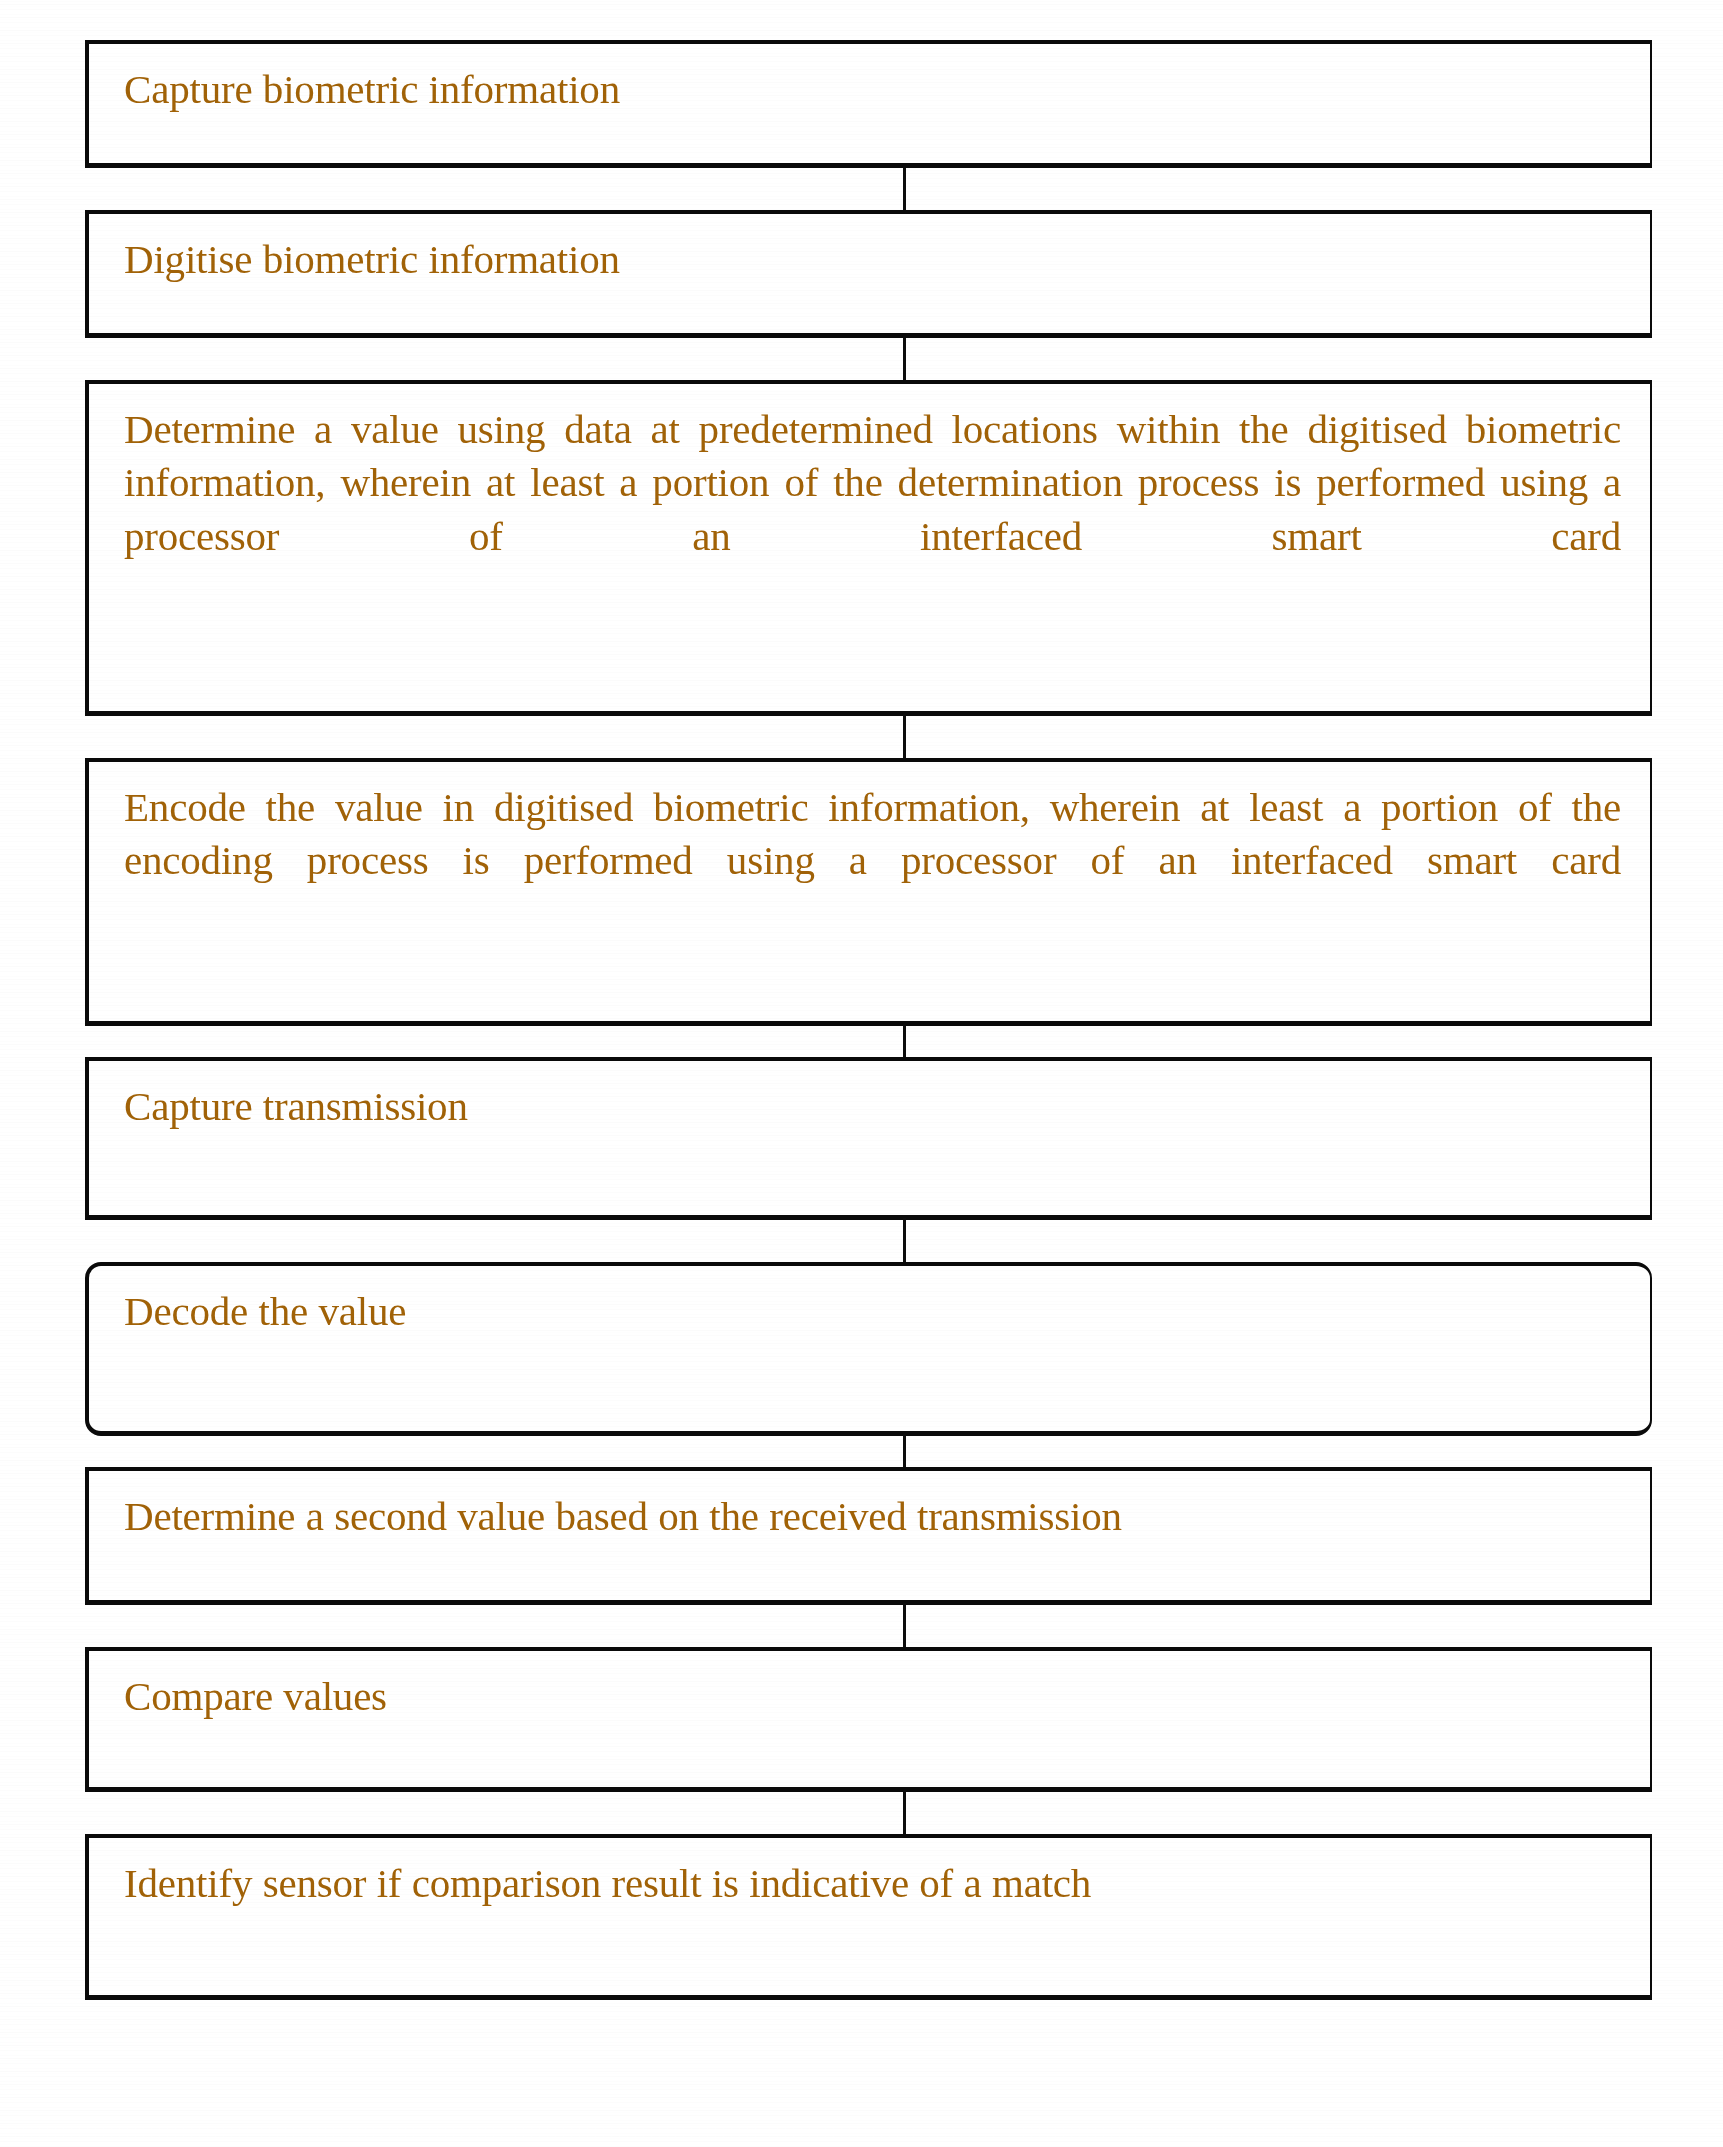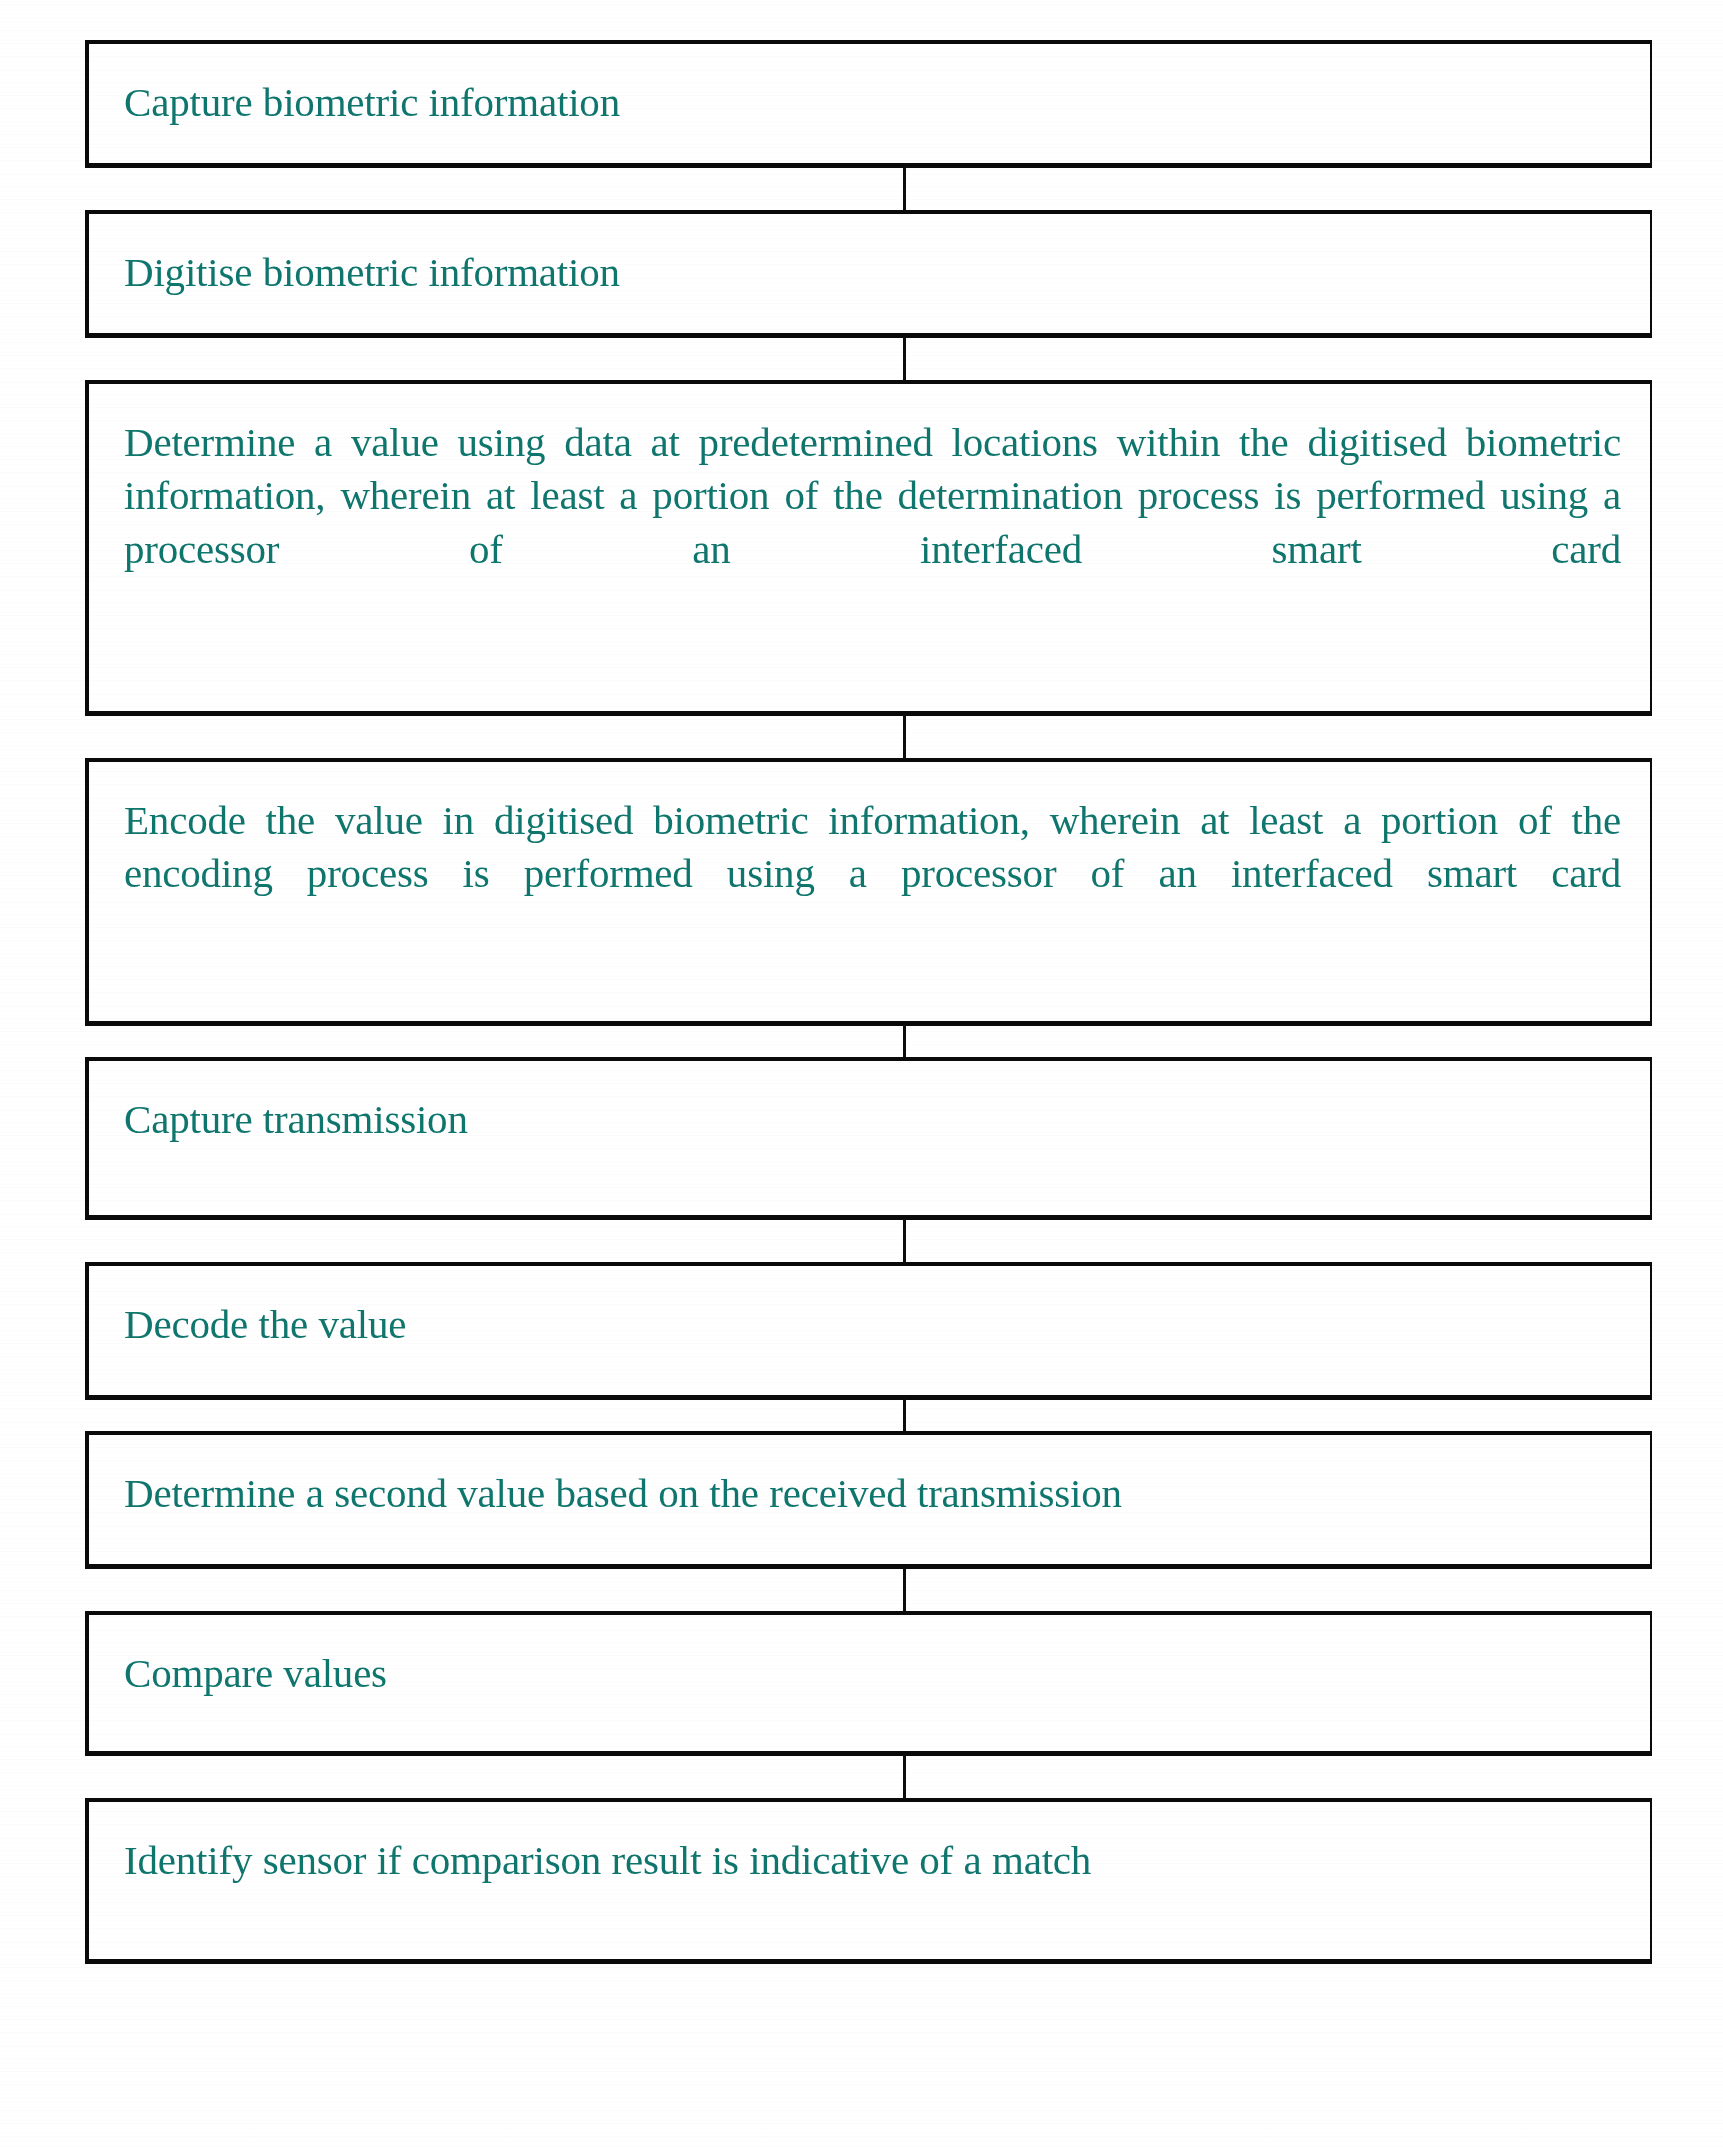--- a/index.html
+++ b/index.html
@@ -45,42 +45,41 @@
   }
 
   .flow-box .box-text {
     display: block;
     font-size: 41px;
     line-height: 1.30;
     letter-spacing: -0.2px;
     text-align: justify;
     text-justify: inter-word;
     word-spacing: 0.4px;
-    color: #0f766e;
-    margin-top: 13px;
+    color: #a16207;
     -webkit-font-smoothing: none;
   }
 
   
   .flow-box.multi .box-text {
     text-align: justify;
   }
   .flow-box.multi .box-text::after {
     content: "";
     display: inline-block;
     width: 100%;
   }
 
   
   .h-one   { height: 128px; }
   .h-two   { height: 128px; }
   .h-three { height: 336px; }
   .h-four  { height: 268px; }
   .h-five  { height: 163px; }
-  .h-six   { height: 138px; }
+  .h-six   { height: 174px; border-radius: 16px; }
   .h-seven { height: 138px; }
   .h-eight { height: 145px; }
   .h-nine  { height: 166px; }
 
   
   .connector {
     position: relative;
     height: 42px;
     width: 100%;
   }

